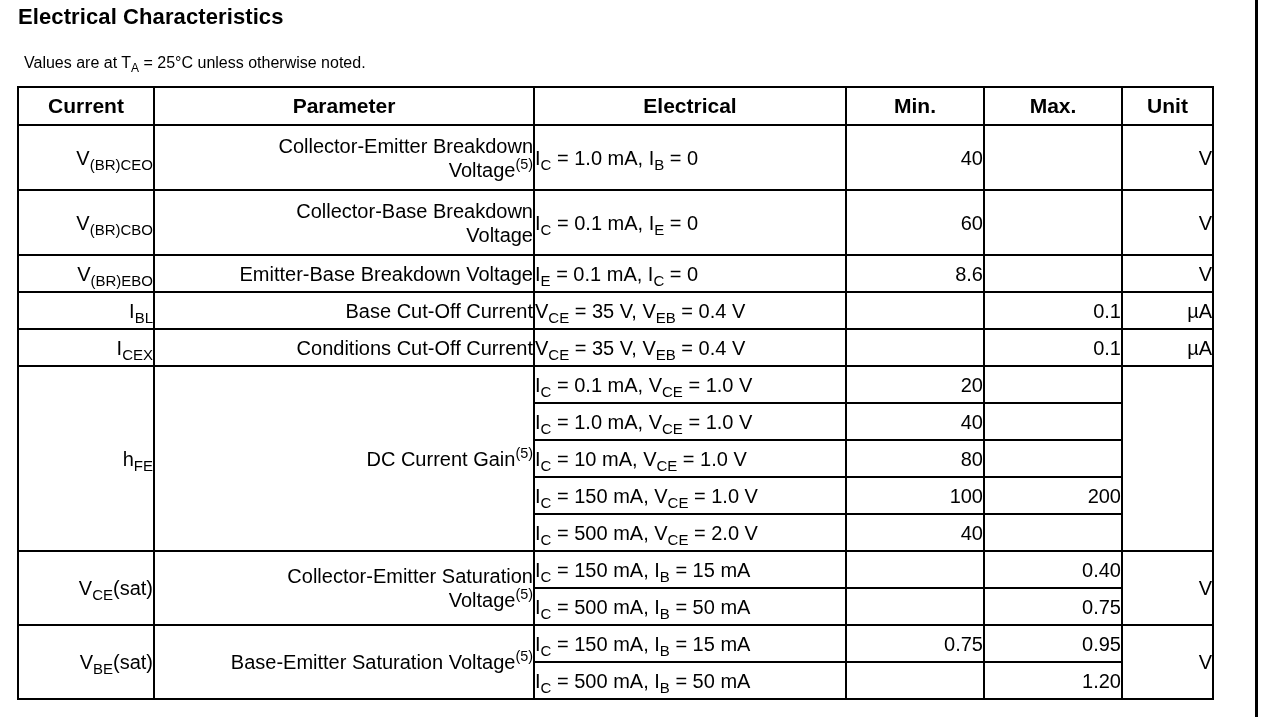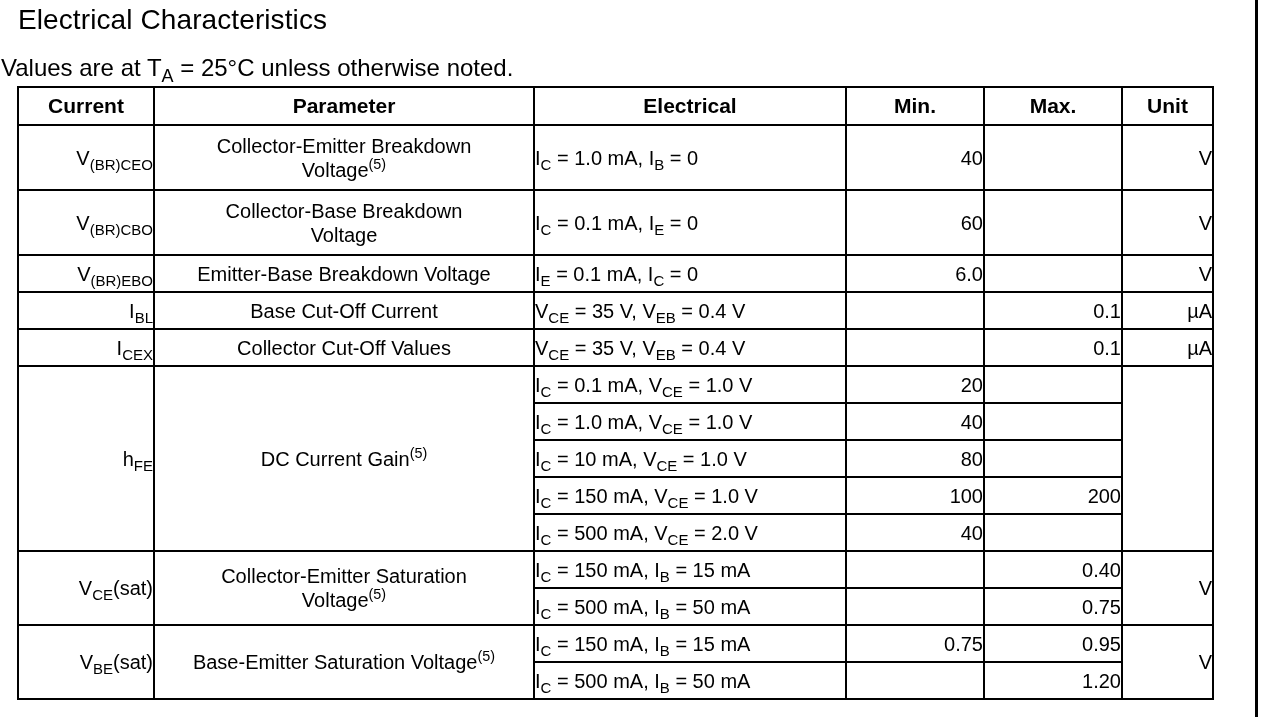--- a/index.html
+++ b/index.html
@@ -1,27 +1,27 @@
 <!DOCTYPE html>
 <html><head>
 <meta charset="utf-8">
 <style>
   html, body { margin:0; padding:0; background:#ffffff; }
   body { width:1262px; height:717px; position:relative; overflow:hidden;
          font-family:"Liberation Sans", sans-serif; color:#000; }
-  .title { position:absolute; left:18px; top:4px; font-size:28px; font-weight:normal; letter-spacing:0.1px; }
-  .note { position:absolute; left:1px; top:54px; font-size:24px; }
+  .title { position:absolute; left:18px; top:4px; font-size:22px; font-weight:bold; letter-spacing:0.1px; }
+  .note { position:absolute; left:24px; top:54px; font-size:16px; }
   .note sub, td sub { font-size:0.75em; vertical-align:-0.35em; line-height:0; }
   td sup { font-size:0.72em; vertical-align:0.55em; line-height:0; }
   .right-rule { position:absolute; left:1255px; top:0; width:3px; height:717px; background:#000; }
   table.ec { position:absolute; left:17px; top:86px; border-collapse:collapse; table-layout:fixed; font-size:20px; }
   table.ec td, table.ec th { border:2px solid #000; padding:0; line-height:24px; }
   table.ec th { font-weight:bold; font-size:21px; height:36px; text-align:center; }
   td.c { text-align:right; }
-  td.l { text-align:center; padding-left:8px;border-radius:23px; }
+  td.l { text-align:right; padding-left:8px;border-radius:23px; }
   td.cond { text-align:left; padding-left:5px; }
   tr.r2 td { height:63px; }
   tr.r1 td { height:35px; }
   tr.rs td { height:35px; }
   td.wrap { line-height:28px; }
 </style>
 </head>
 <body>
 
 <div class="title">Electrical Characteristics</div>
@@ -61,35 +61,35 @@
         <td rowspan="1" class="l wrap"><span>Collector-Base Breakdown</span><br><span>Voltage</span></td>
         <td class="cond"><span>I</span><sub>C</sub><span> = 0.1 mA, </span><span>I</span><sub>E</sub><span> = 0</span></td>
         <td class="c">60</td>
         <td class="c"></td>
         <td rowspan="1" class="c">V</td>
       </tr>
       <tr class="r1">
         <td rowspan="1" class="c"><span>V</span><sub>(BR)EBO</sub><span></span></td>
         <td rowspan="1" class="l"><span>Emitter-Base Breakdown Voltage</span></td>
         <td class="cond"><span>I</span><sub>E</sub><span> = 0.1 mA, </span><span>I</span><sub>C</sub><span> = 0</span></td>
-        <td class="c">6.0</td>
+        <td class="c">8.6</td>
         <td class="c"></td>
         <td rowspan="1" class="c">V</td>
       </tr>
       <tr class="r1">
         <td rowspan="1" class="c"><span>I</span><sub>BL</sub><span></span></td>
         <td rowspan="1" class="l"><span>Base Cut-Off Current</span></td>
         <td class="cond"><span>V</span><sub>CE</sub><span> = 35 V, </span><span>V</span><sub>EB</sub><span> = 0.4 V</span></td>
         <td class="c"></td>
         <td class="c">0.1</td>
         <td rowspan="1" class="c">µA</td>
       </tr>
       <tr class="r1">
         <td rowspan="1" class="c"><span>I</span><sub>CEX</sub><span></span></td>
-        <td rowspan="1" class="l"><span>Collector Cut-Off Values</span></td>
+        <td rowspan="1" class="l"><span>Conditions Cut-Off Current</span></td>
         <td class="cond"><span>V</span><sub>CE</sub><span> = 35 V, </span><span>V</span><sub>EB</sub><span> = 0.4 V</span></td>
         <td class="c"></td>
         <td class="c">0.1</td>
         <td rowspan="1" class="c">µA</td>
       </tr>
       <tr class="rs">
         <td rowspan="5" class="c"><span>h</span><sub>FE</sub><span></span></td>
         <td rowspan="5" class="l"><span>DC Current Gain</span><sup>(5)</sup></td>
         <td class="cond"><span>I</span><sub>C</sub><span> = 0.1 mA, </span><span>V</span><sub>CE</sub><span> = 1.0 V</span></td>
         <td class="c">20</td>

